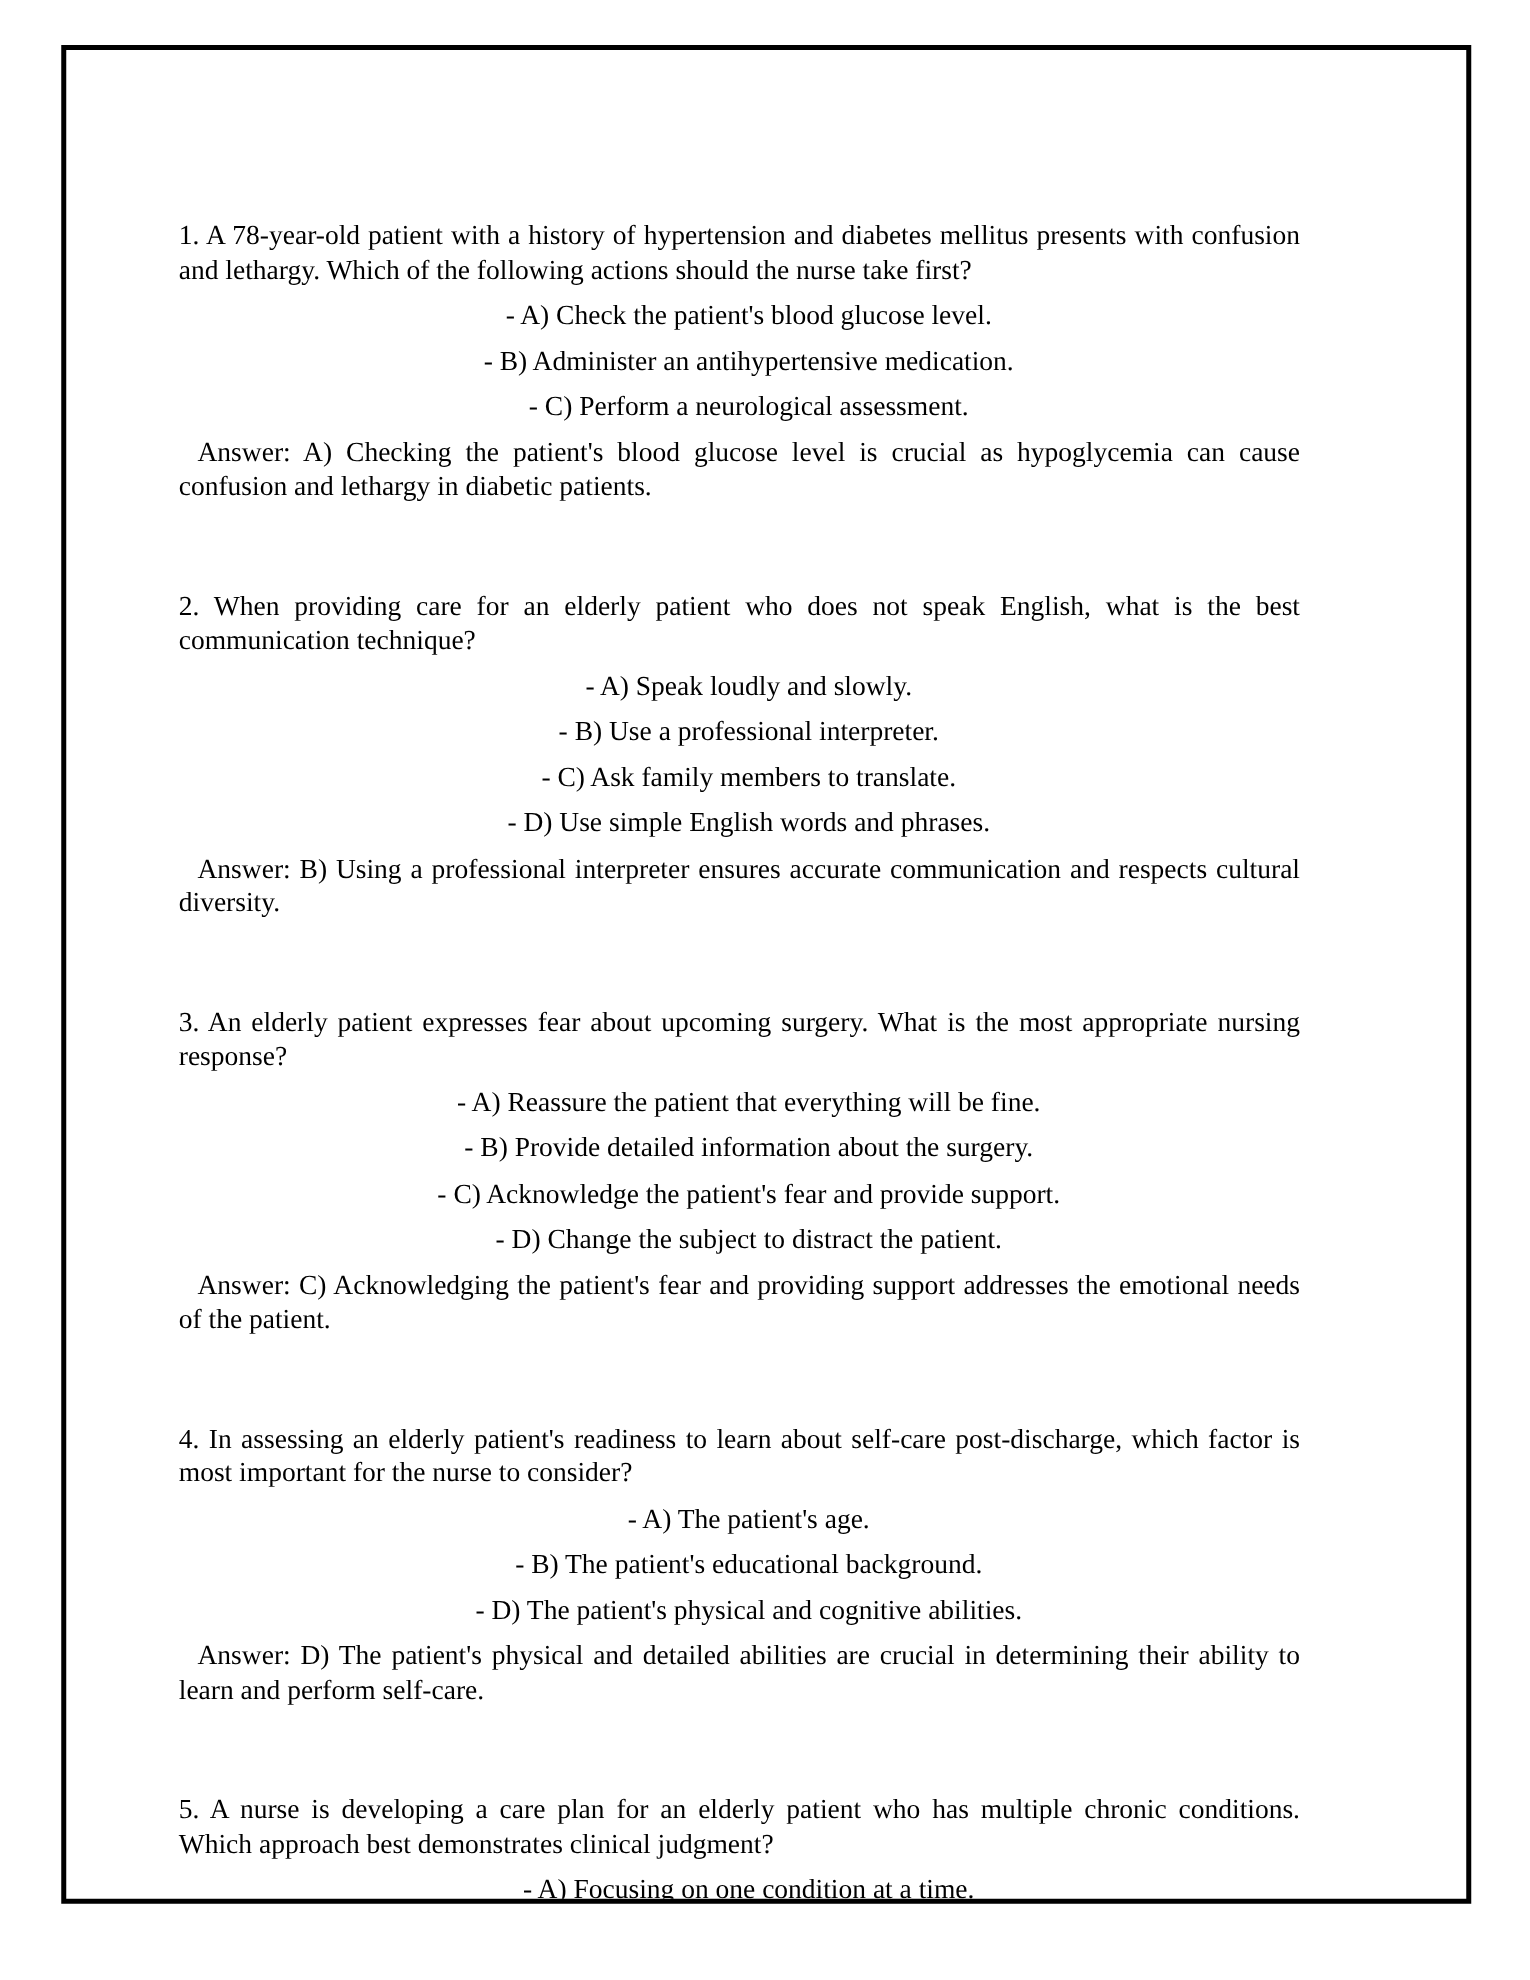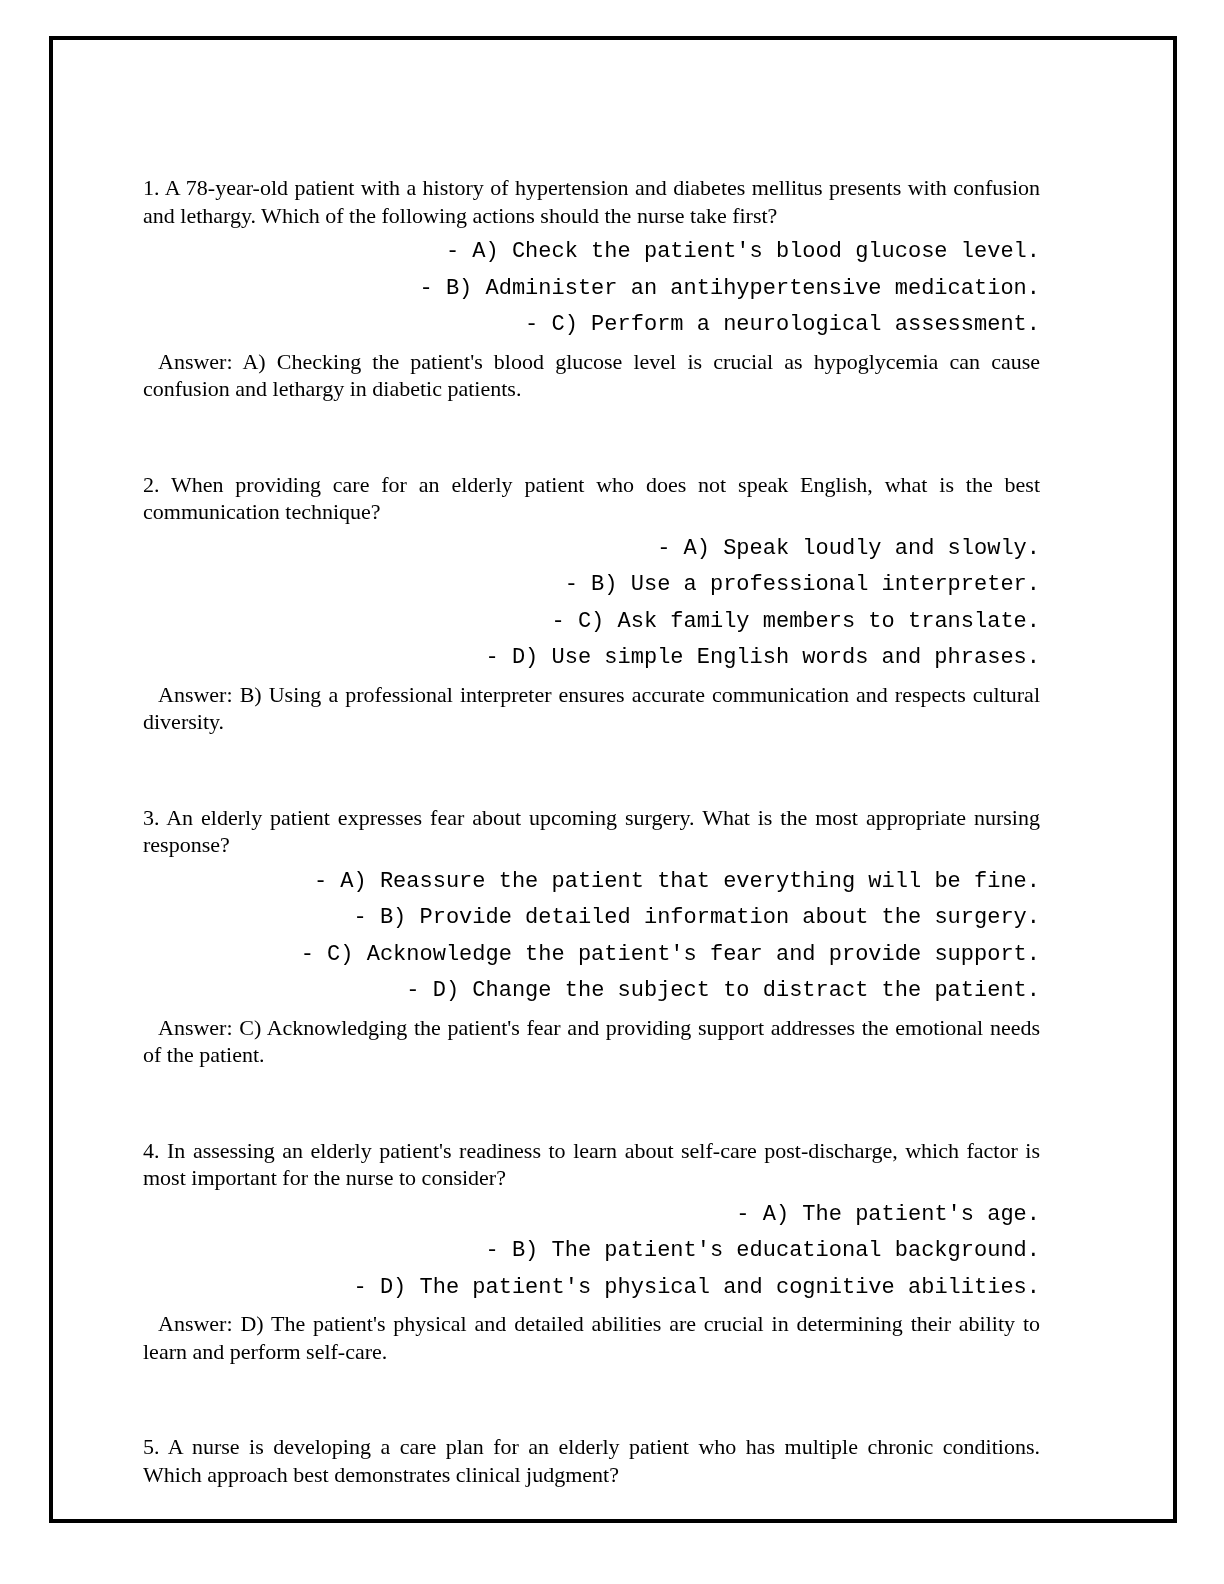--- a/index.html
+++ b/index.html
@@ -33,22 +33,21 @@
   .question-block + .question-block {
     margin-top: 68px;
   }
   .question-text {
     margin: 0;
     text-align: justify;
   }
   .option-line {
     margin: 9px 0 0 0;
     padding-left: 15px;
-    text-align: right;
-    font-family: Liberation Mono, monospace;
+    text-align: center;
   }
   .answer-text {
     margin: 9px 0 0 0;
     text-indent: 15px;
     text-align: justify;
   }
 </style>
 </head>
 <body>
 
@@ -84,16 +83,17 @@
     <div class="question-block">
       <p class="question-text">4. In assessing an elderly patient's readiness to learn about self-care post-discharge, which factor is most important for the nurse to consider?</p>
       <p class="option-line">- A) The patient's age.</p>
       <p class="option-line">- B) The patient's educational background.</p>
       <p class="option-line">- D) The patient's physical and cognitive abilities.</p>
       <p class="answer-text">Answer: D) The patient's physical and detailed abilities are crucial in determining their ability to learn and perform self-care.</p>
     </div>
 
     <div class="question-block">
       <p class="question-text">5. A nurse is developing a care plan for an elderly patient who has multiple chronic conditions. Which approach best demonstrates clinical judgment?</p>
+      <p class="option-line">- A) Focusing on one condition at a time.</p>
     </div>
 
   </div>
 </div>
 
 </body></html>

